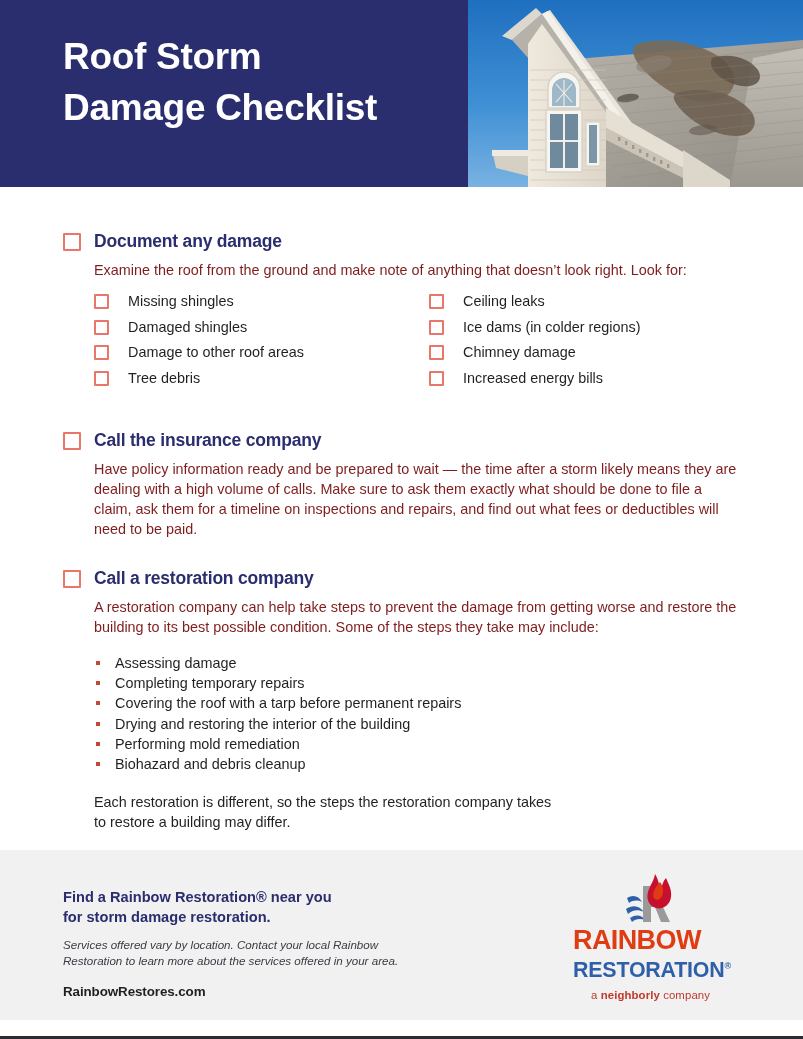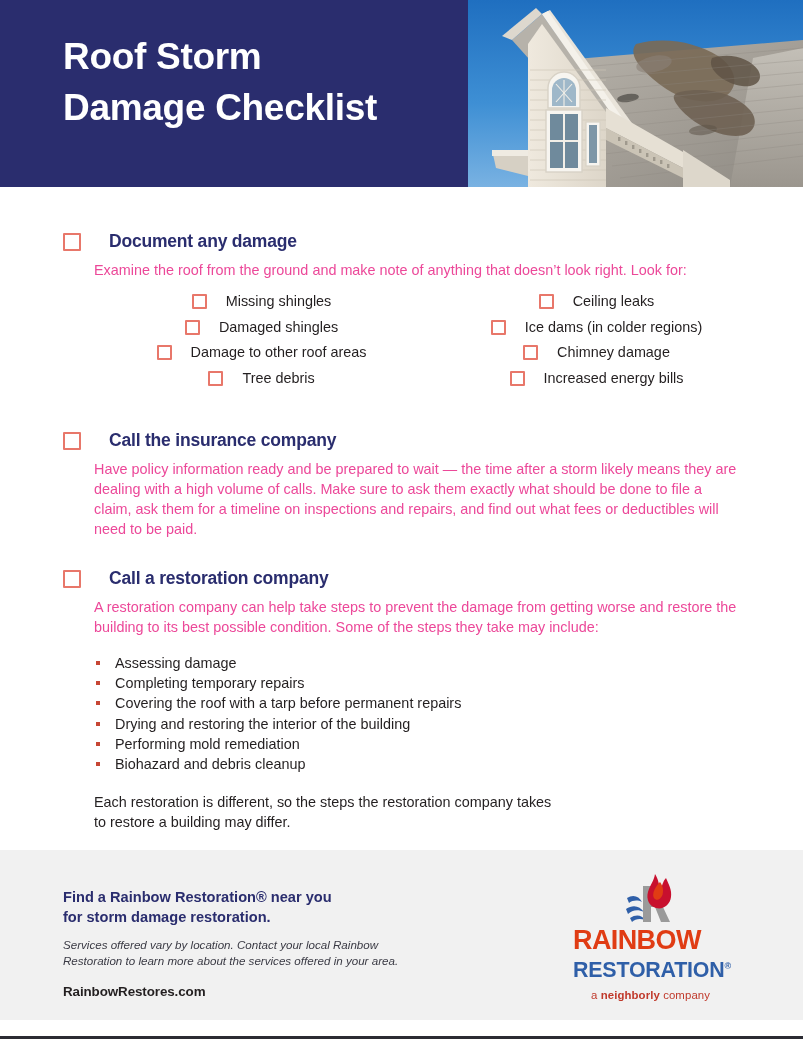--- a/index.html
+++ b/index.html
@@ -99,52 +99,51 @@
   }
   .cb-lg {
     width: 18px;
     height: 18px;
     position: absolute;
     left: 0;
     top: 3px;
   }
   .sec-title {
     display: block;
-    margin-left: 46px;
+    margin-left: 31px;
     color: #2a2d6e;
     font-size: 17.5px;
     font-weight: bold;
     line-height: 22px;
     letter-spacing: -0.2px;
   }
   .sec-body {
     margin-left: 31px;
     margin-top: 8px;
-    color: #ec4899;
+    color: #7f1d1d;
     font-size: 14.4px;
     line-height: 20px;
   }
   .sec-body p { margin: 0; }
 
   
   .cb-grid {
     margin-left: 31px;
     margin-top: 12px;
     display: flex;
     gap: 0;
   }
   .cb-col {
     width: 335px;
     flex: none;
   }
   .cb-row {
     display: flex;
     align-items: flex-start;
     height: 25.5px;
-    justify-content: center;
   }
   .cb-sm {
     width: 15px;
     height: 15px;
     flex: none;
     margin-top: 2px;
   }
   .cb-label {
     margin-left: 19px;
     color: #231f20;

